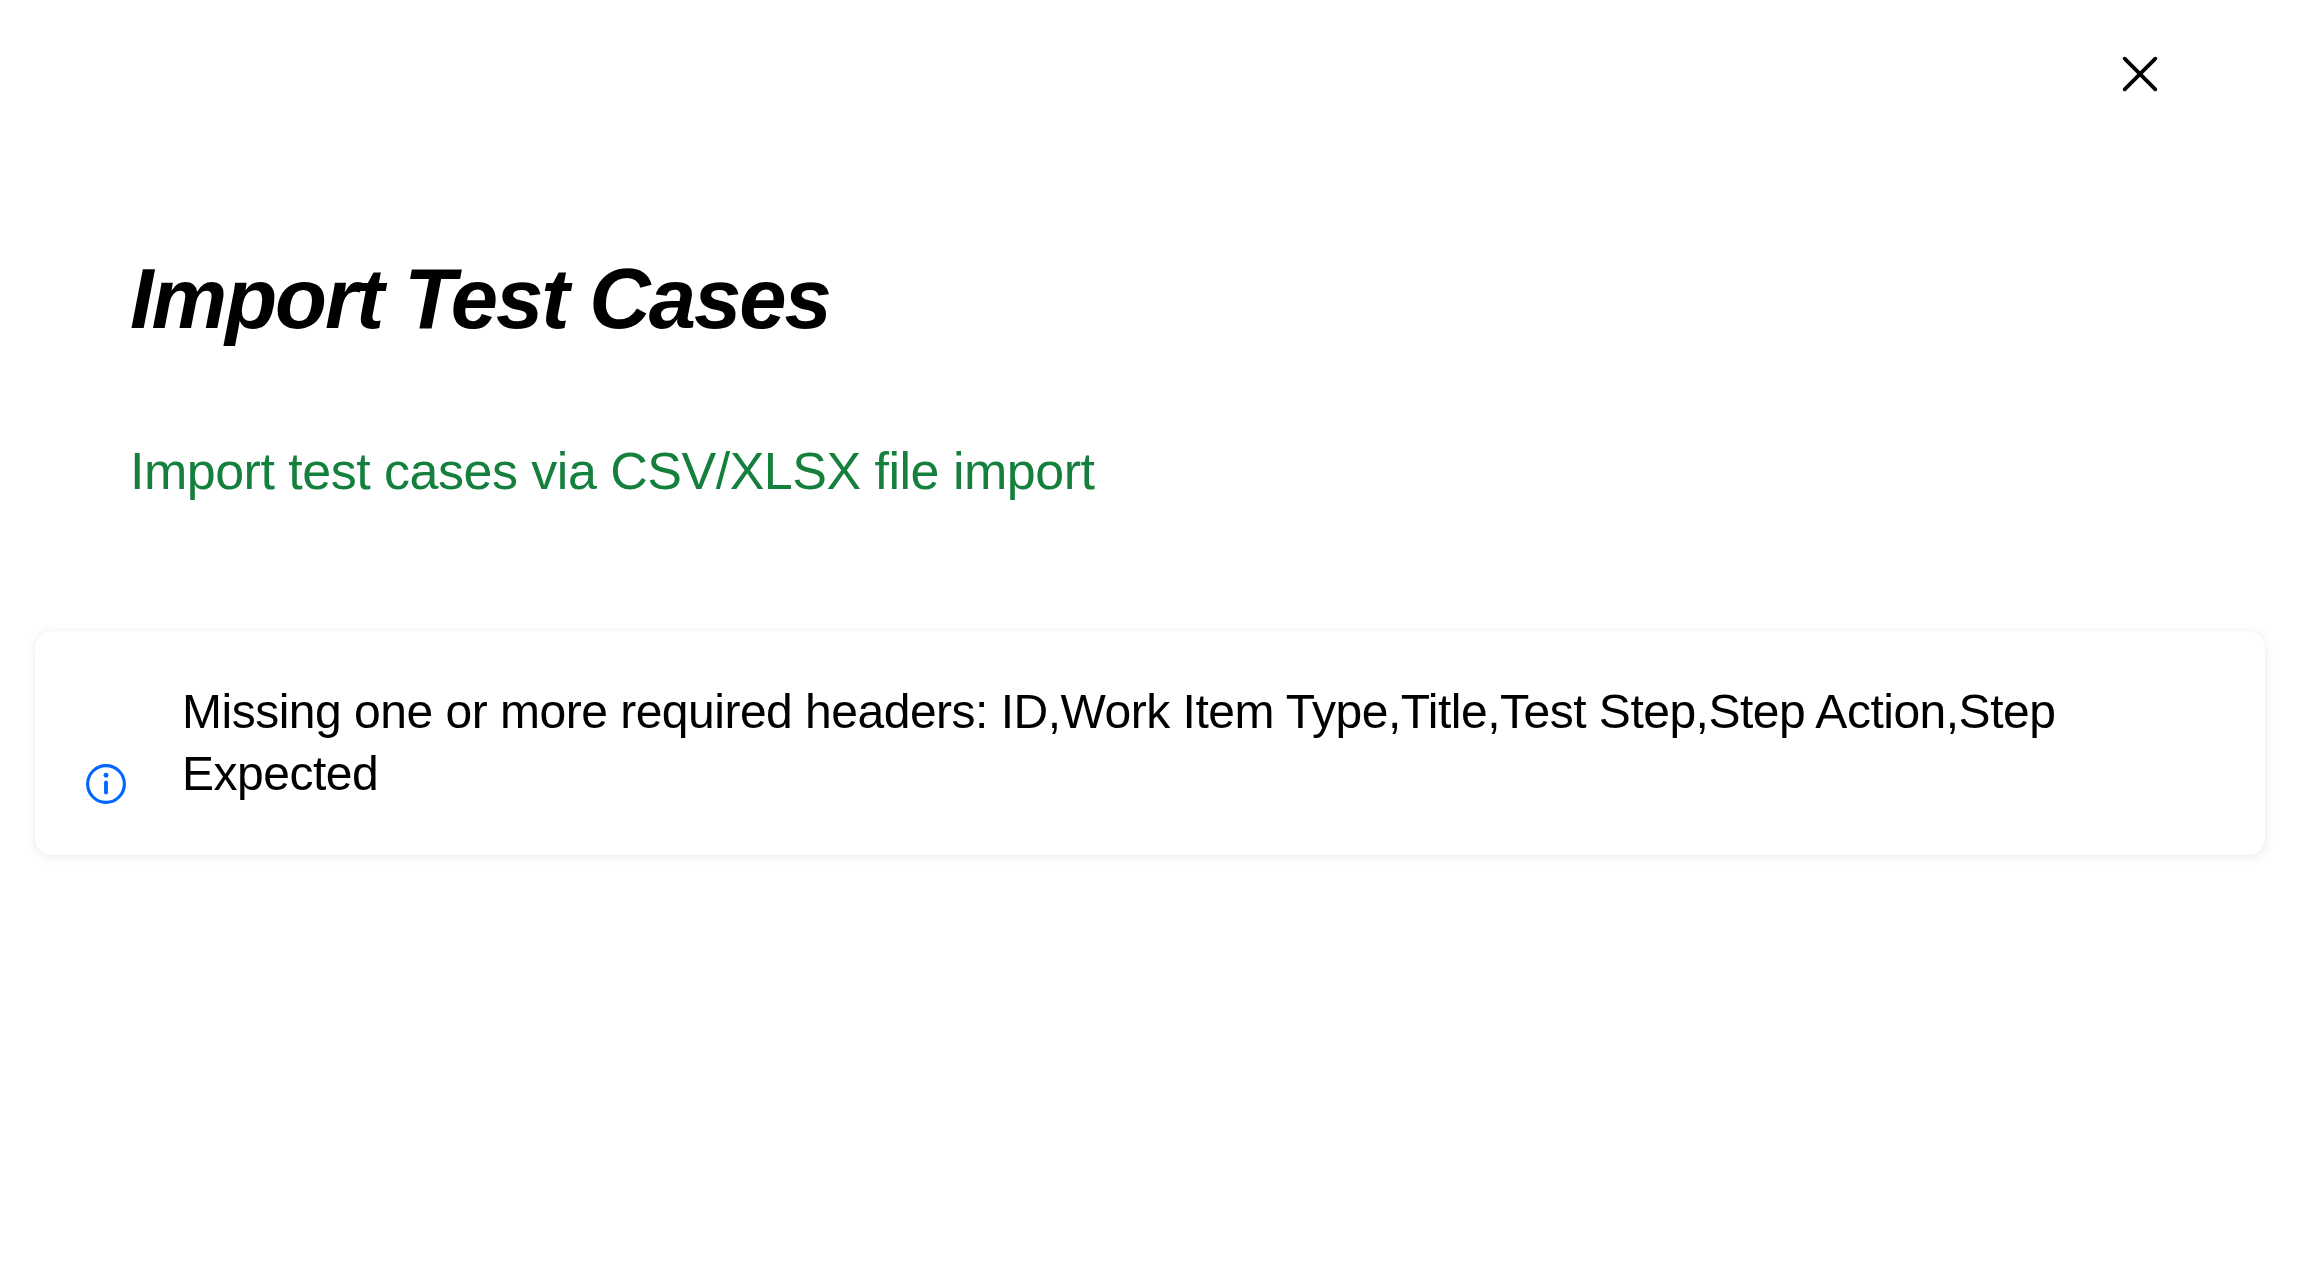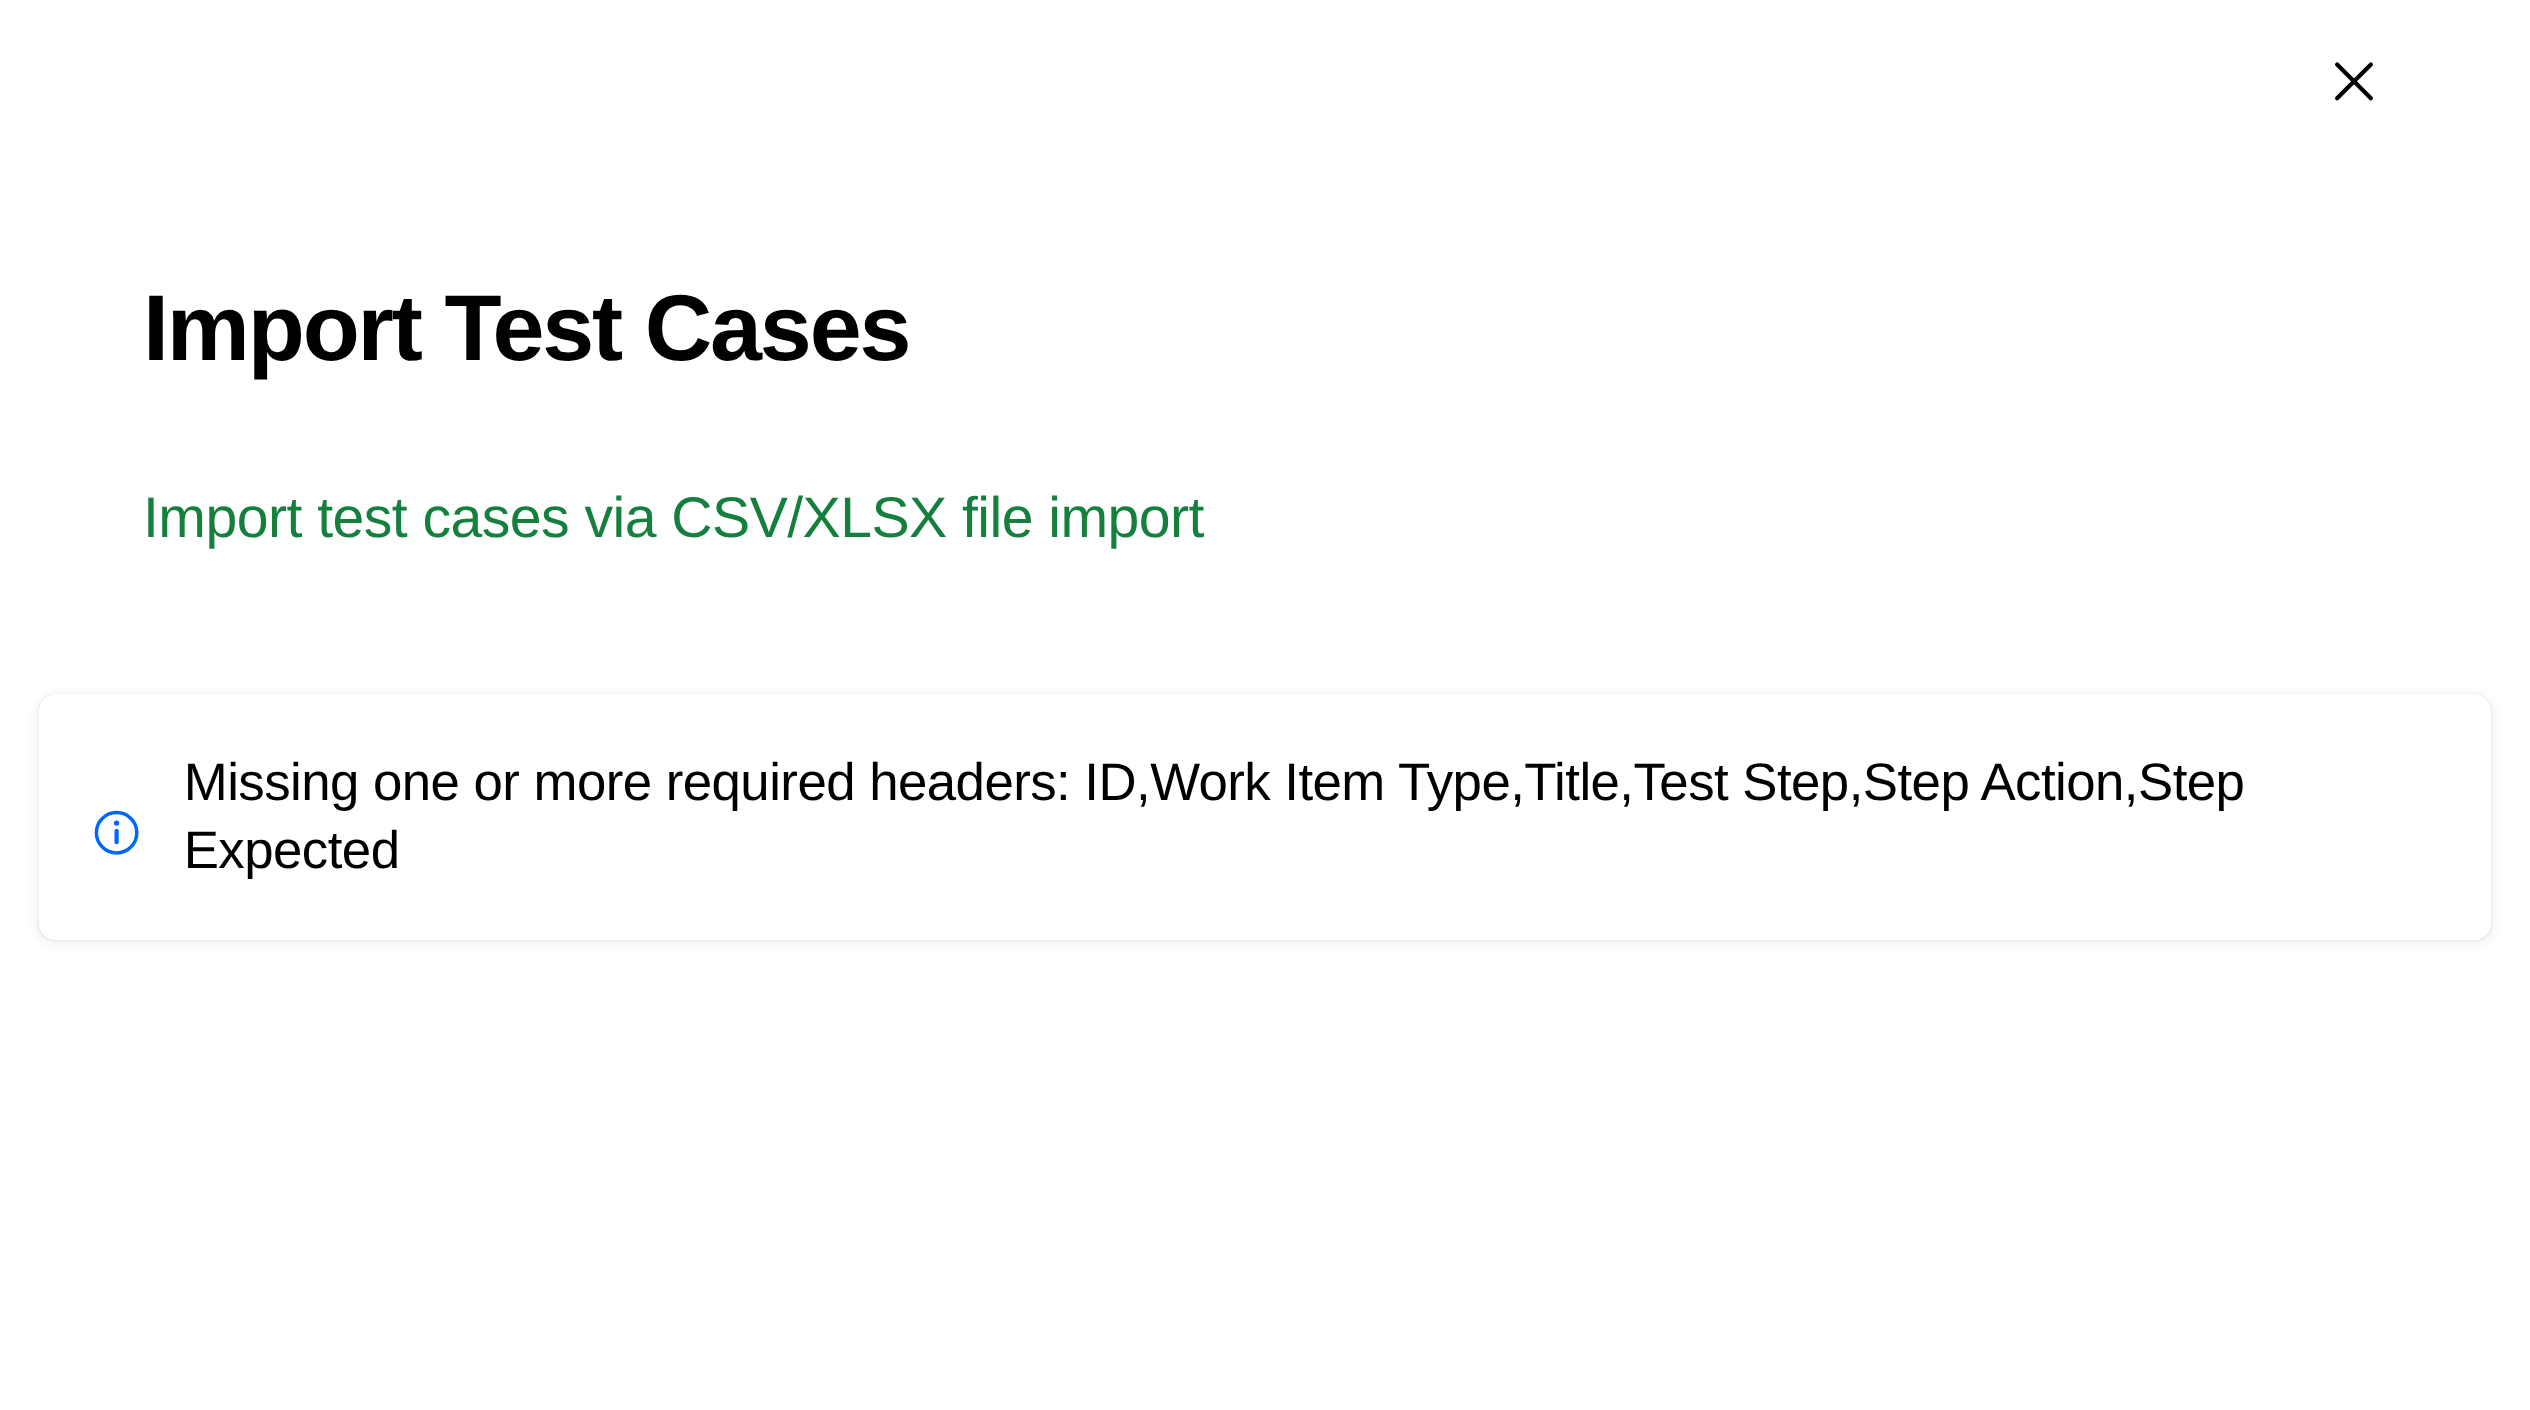--- a/index.html
+++ b/index.html
@@ -35,39 +35,40 @@
       padding-top: 252px;
       padding-left: 130px;
       padding-right: 130px;
     }
     .title {
       font-size: 85px;
       font-weight: 700;
       color: #000000;
       letter-spacing: -2px;
       line-height: 1.1;
+      font-style: italic;
     }
     .subtitle {
       font-size: 52px;
       font-weight: 400;
       color: #15803d;
       margin-top: 95px;
       letter-spacing: -0.5px;
     }
     .alert-card {
       margin-top: 130px;
       margin-left: -95px;
       margin-right: -95px;
       background: #ffffff;
       border-radius: 16px;
       box-shadow: 0 2px 12px rgba(0, 0, 0, 0.08), 0 0 1px rgba(0, 0, 0, 0.1);
       padding: 50px 70px 50px 50px;
       display: flex;
-      align-items: center;
-      gap: 40px;
+      align-items: flex-end;
+      gap: 55px;
     }
     .info-icon {
       flex-shrink: 0;
       width: 42px;
       height: 42px;
       margin-top: 28px;
     }
     .alert-text {
       font-size: 48px;
       font-weight: 400;

